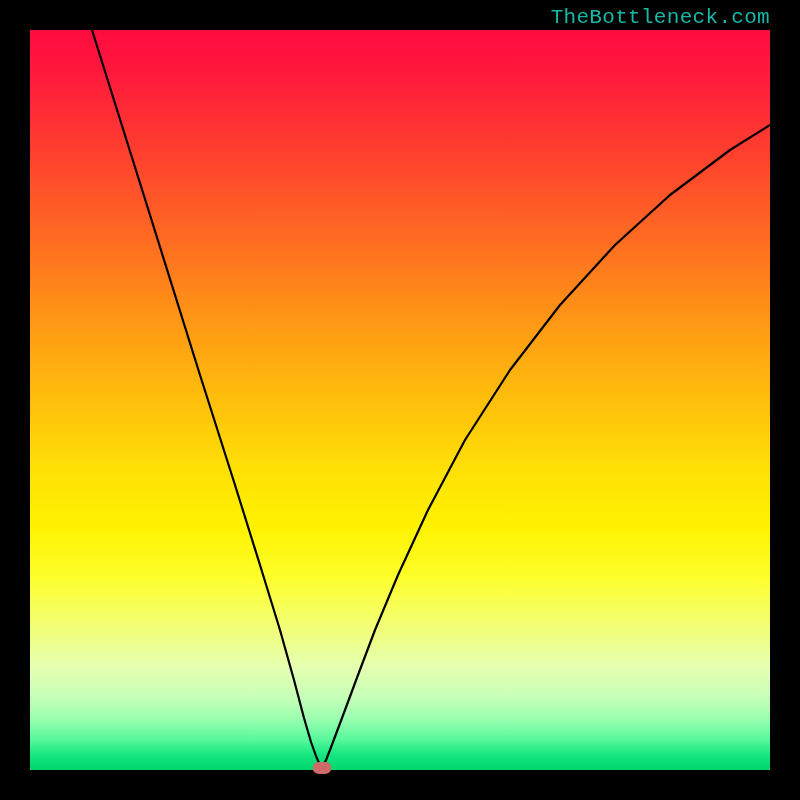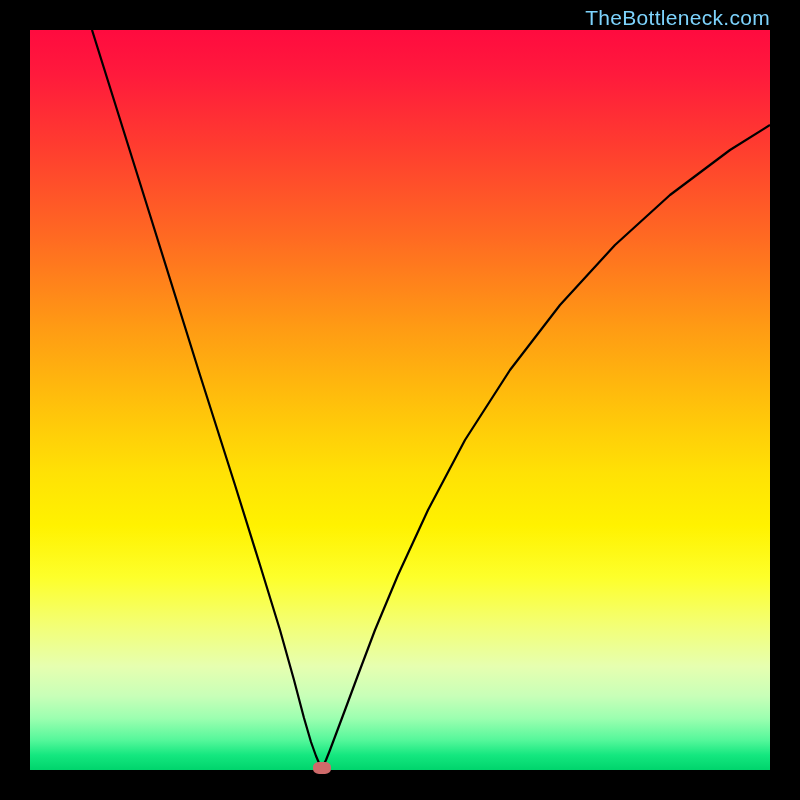--- a/index.html
+++ b/index.html
@@ -26,22 +26,22 @@
       #c8ffb8 90%,
       #9cffb0 93%,
       #54f79a 96%,
       #14e77f 98%,
       #00d46c 100%);
   }
   .watermark {
     position: absolute;
     top: 6px;
     right: 30px;
-    color: #7dd3fc;
-    font-family: Liberation Sans, sans-serif;
+    color: #14b8a6;
+    font-family: Liberation Mono, monospace;
     font-size: 21px;
     letter-spacing: 0.3px;
     text-align: center;
   }
   .curve-svg {
     position: absolute;
     left: 30px;
     top: 30px;
     width: 740px;
     height: 740px;

